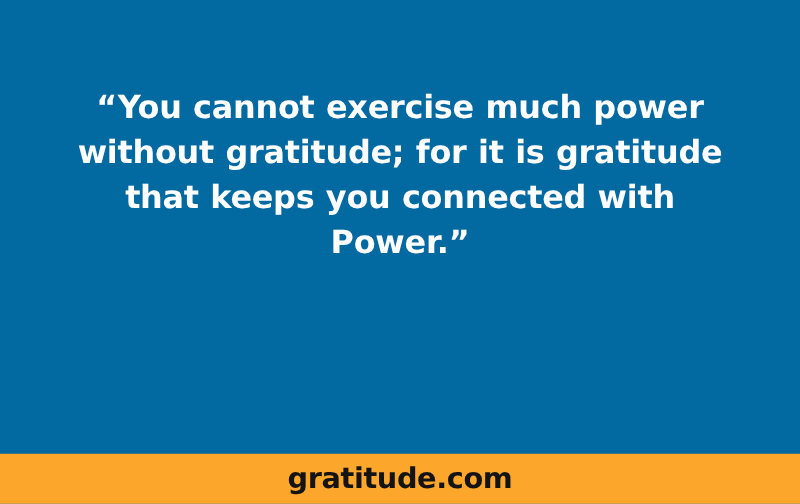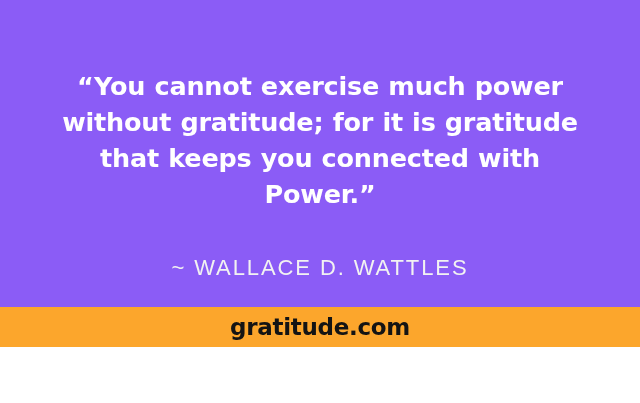--- a/index.html
+++ b/index.html
@@ -9,22 +9,22 @@
   body {
     width: 640px;
     height: 403px;
     overflow: hidden;
     font-family: "Liberation Sans", sans-serif;
   }
 
   .quote-card {
     position: relative;
     width: 640px;
-    height: 347px;
-    background: #8b5cf6;
+    height: 403px;
+    background: #0369a1;
     box-sizing: border-box;
     display: flex;
     flex-direction: column;
   }
 
   
   .card-body {
     position: relative;
     flex: 1 1 auto;
     height: 363px;
@@ -89,21 +89,20 @@
 </style>
 </head>
 <body>
 
 <div class="quote-card">
 
   <div class="card-body">
 
     <blockquote class="quote-text">“You cannot exercise much power without gratitude; for it is gratitude that keeps you connected with Power.”</blockquote>
 
-    <p class="attribution">~ WALLACE D. WATTLES</p>
 
   </div>
 
   <div class="footer-bar">
     <p class="footer-brand">gratitude.com</p>
   </div>
 
 </div>
 
 </body></html>

